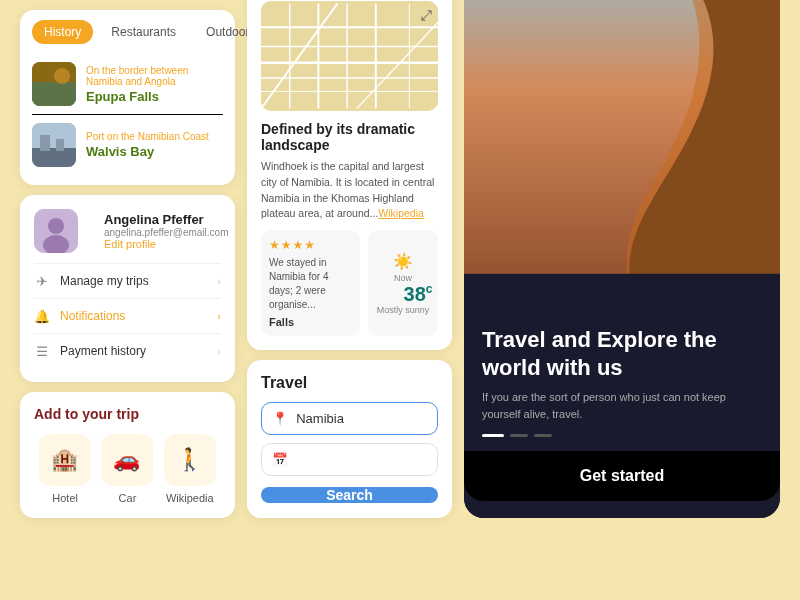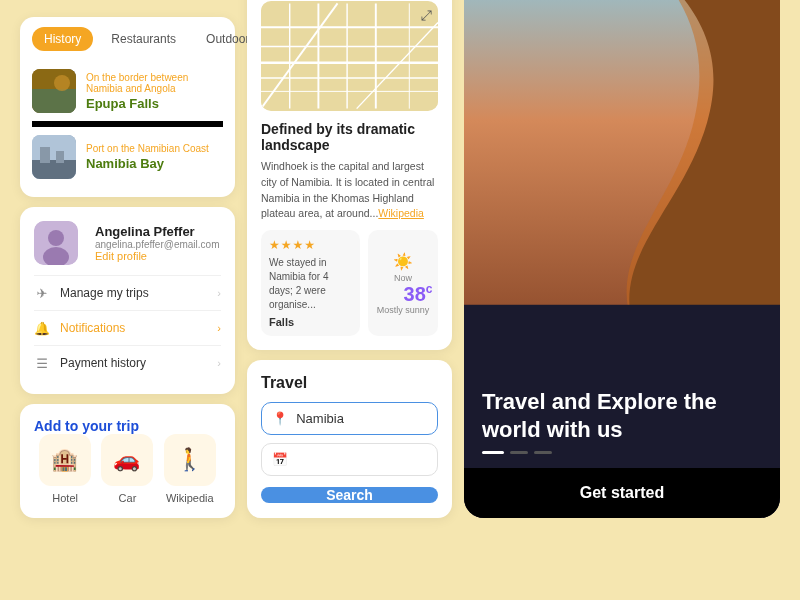--- a/index.html
+++ b/index.html
@@ -59,21 +59,21 @@
     .tab-btn.active {
       background: #f5a623;
       color: #fff;
     }
 
     .place-item {
       display: flex;
       align-items: center;
       gap: 10px;
       padding: 8px 0;
-      border-bottom: 6px solid #000000;
+      border-bottom: 1px solid #000000;
     }
     .place-item:last-child { border-bottom: none; }
     .place-thumb {
       width: 44px;
       height: 44px;
       border-radius: 8px;
       flex-shrink: 0;
       overflow: hidden;
     }
     .place-thumb .img-placeholder {
@@ -94,21 +94,21 @@
 
     
     .profile-card {
       display: flex;
       flex-direction: column;
       gap: 0;
     }
     .profile-row {
       display: flex;
       align-items: center;
-      gap: 17px;
+      gap: 26px;
       margin-bottom: 10px;
     }
     .avatar {
       width: 44px;
       height: 44px;
       border-radius: 10px;
       background: #c8b4d8;
       overflow: hidden;
       flex-shrink: 0;
       display: flex;
@@ -143,21 +143,21 @@
       justify-content: center;
       font-size: 13px;
       color: #888;
     }
     .menu-item.highlighted .menu-icon { color: #f5a623; }
     .chevron { font-size: 11px; color: #ccc; }
     .menu-item.highlighted .chevron { color: #f5a623; }
 
     
     .add-trip-card {}
-    .add-trip-title { font-size: 14px; font-weight: 600; color: #1d4ed8; margin-bottom: 0; }
+    .add-trip-title { font-size: 14px; font-weight: 600; color: #7f1d1d; margin-bottom: 12px; }
     .trip-icons-row {
       display: flex;
       justify-content: space-around;
       align-items: center;
     }
     .trip-icon-item {
       display: flex;
       flex-direction: column;
       align-items: center;
       gap: 6px;
@@ -227,21 +227,21 @@
       padding: 8px;
       width: 70px;
       flex-shrink: 0;
       text-align: center;
       display: flex;
       flex-direction: column;
       align-items: center;
       justify-content: center;
     }
     .weather-now { font-size: 9px; color: #888; }
-    .weather-temp { font-size: 20px; font-weight: 700; color: #8b5cf6; line-height: 1.1; margin-left: 30px; }
+    .weather-temp { font-size: 20px; font-weight: 700; color: #0f766e; line-height: 1.1; margin-left: 30px; }
     .weather-deg { font-size: 12px; vertical-align: super; }
     .weather-status { font-size: 9px; color: #888; }
     .weather-icon { font-size: 16px; margin-bottom: 2px; }
 
     
     .travel-card {
       padding: 14px;
     }
     .travel-title { font-size: 16px; font-weight: 700; color: #222; margin-bottom: 10px; }
     .search-input-wrap {
@@ -304,21 +304,21 @@
       flex-direction: column;
     }
     .hero-image {
       flex: 1;
       background: linear-gradient(180deg, #87CEEB 0%, #e87d3e 45%, #c25a1a 70%, #3d2a1e 100%);
       position: relative;
       overflow: hidden;
     }
     .hero-bottom {
       background: #1a1a2e;
-      padding: 16px 18px 0 18px;
+      padding: 16px 18px 17px 18px;
       display: flex;
       flex-direction: column;
     }
     .hero-title {
       font-size: 22px;
       font-weight: 700;
       color: #fff;
       line-height: 1.25;
       margin-bottom: 8px;
     }
@@ -407,21 +407,21 @@
           <div class="place-thumb thumb-walvis">
             <svg class="img-placeholder" viewBox="0 0 44 44">
                 <rect width="44" height="44" fill="#b0c4d8"></rect>
                 <rect x="0" y="25" width="44" height="19" fill="#607080"></rect>
                 <rect x="8" y="12" width="10" height="16" fill="#8898a8"></rect>
                 <rect x="24" y="16" width="8" height="12" fill="#8898a8"></rect>
               </svg>
           </div>
           <div class="place-info">
             <div class="place-subtitle">Port on the Namibian Coast</div>
-            <div class="place-name">Namibia Bay</div>
+            <div class="place-name">Walvis Bay</div>
           </div>
         </div>
       </div>
     </div>
 
     <div class="card profile-card">
       <div class="profile-row">
         <div class="avatar">
           <svg width="44" height="44" viewBox="0 0 44 44">
             <rect width="44" height="44" fill="#c8b4d8" rx="10"></rect>
@@ -566,20 +566,21 @@
 
         <path d="M 130 0 C 180 40, 220 80, 200 150 C 180 220, 120 260, 140 320 C 155 370, 200 370, 260 370 L 260 0 Z" fill="#3d2a1e"></path>
 
         <path d="M 135 0 C 172 35, 205 75, 190 145 C 175 215, 118 255, 138 315 C 150 360, 195 370, 260 370 L 260 0 Z" fill="#c96a1a" opacity="0.5"></path>
 
         <rect x="0" y="300" width="260" height="70" fill="#1a1a2e"></rect>
       </svg>
     </div>
     <div class="hero-bottom">
       <div class="hero-title">Travel and Explore the world with us</div>
+      <div class="hero-subtitle">If you are the sort of person who just can not keep yourself alive, travel.</div>
       <div class="dots-row">
         <div class="dot active"></div>
         <div class="dot inactive"></div>
         <div class="dot inactive"></div>
       </div>
       <button class="get-started-btn">Get started</button>
     </div>
   </div>
 
 </div>

